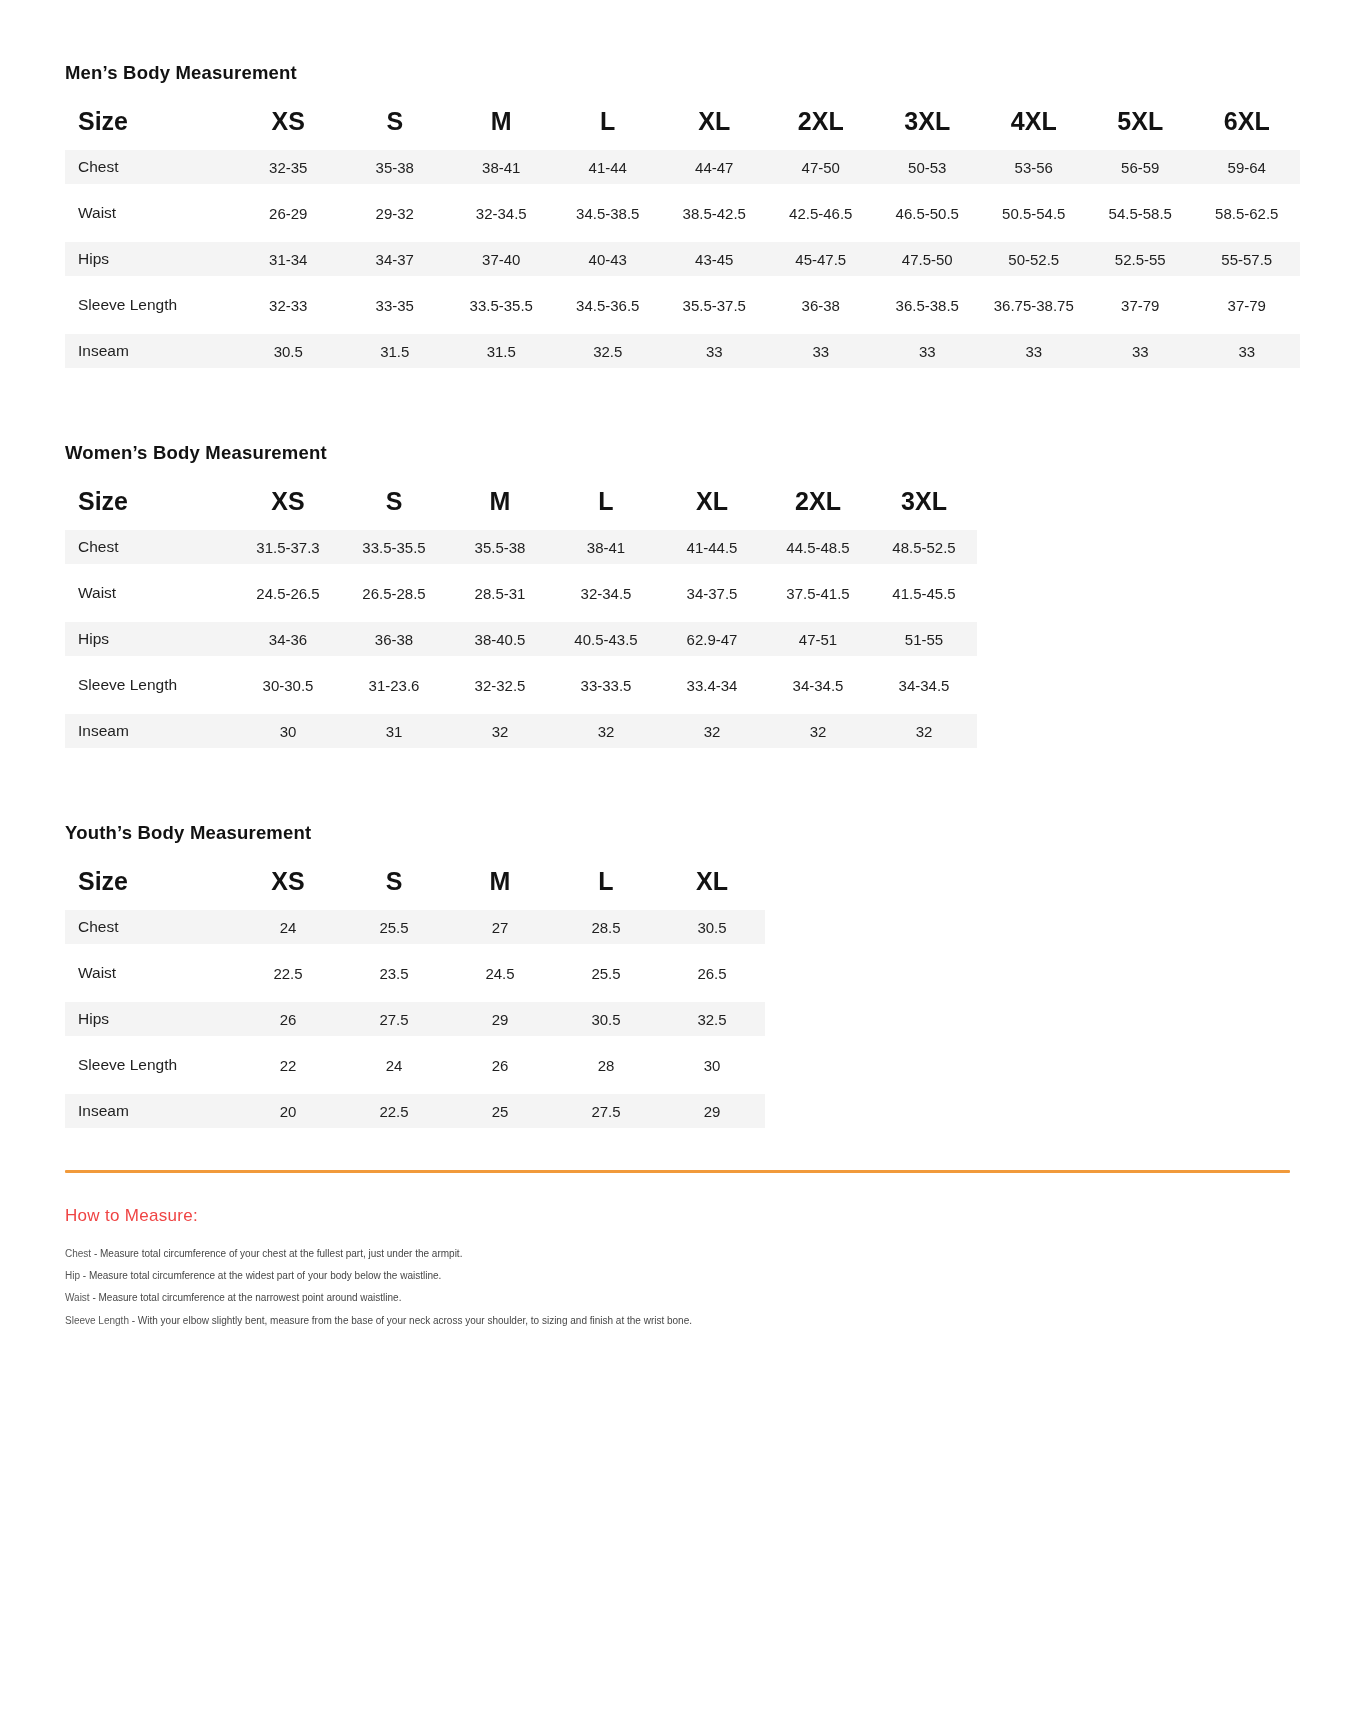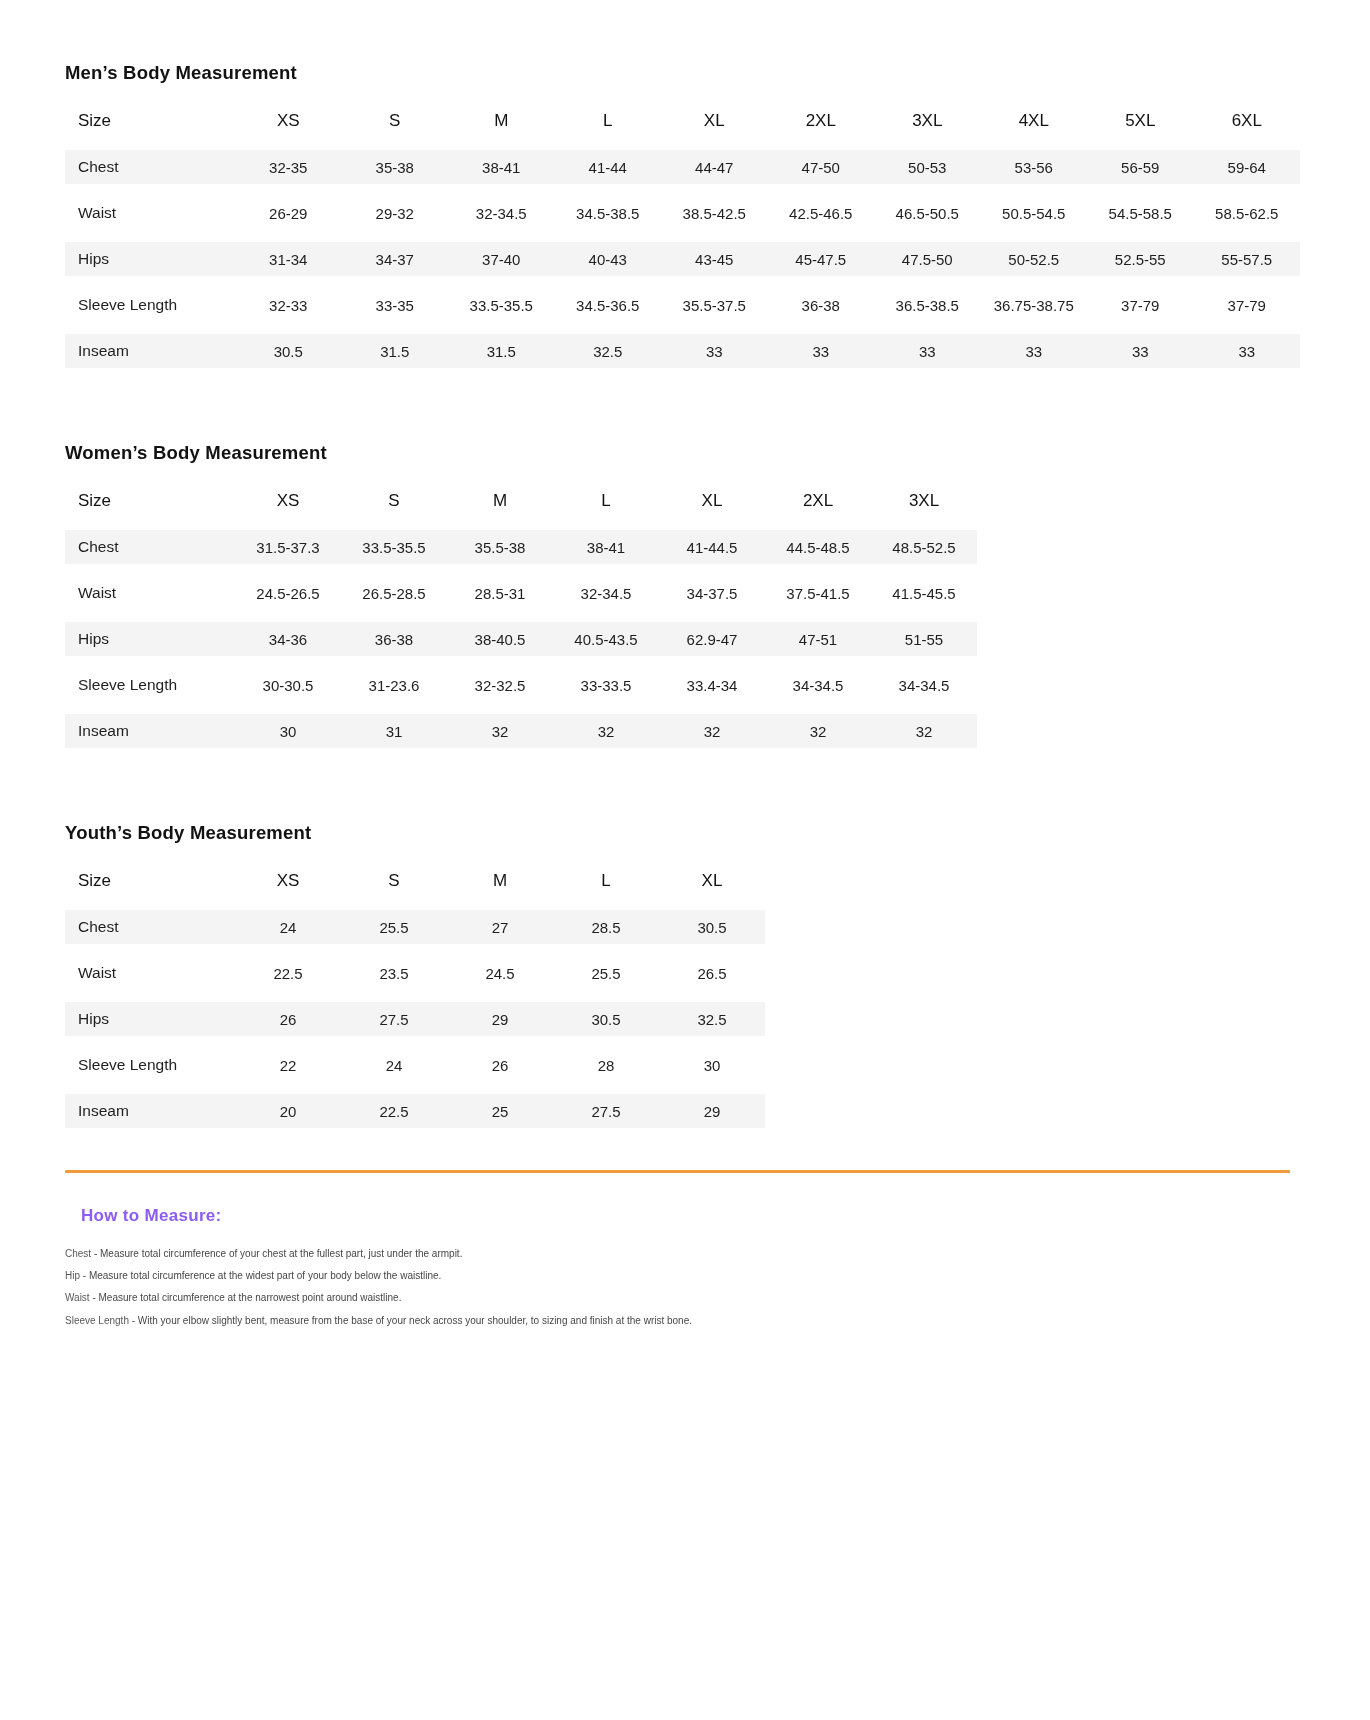--- a/index.html
+++ b/index.html
@@ -47,22 +47,22 @@
     table-layout:fixed;
     margin-top:8px;
   }
   table.men-table{width:1235px;}
   table.women-table{width:912px;}
   table.youth-table{width:700px;}
   .fit-table th:first-child,
   .fit-table td:first-child{width:170px;}
 
   .fit-table thead th{
-    font-size:17px;
-    font-weight:400;
+    font-size:25px;
+    font-weight:700;
     color:#131313;
     text-align:center;
     height:34px;
     padding:0;
     vertical-align:middle;
   }
   .fit-table thead th.size-col{
     text-align:left;
     padding-left:13px;
   }
@@ -84,24 +84,24 @@
   .divider{
     margin-top:30px;
     width:1225px;
     height:3px;
     background:var(--accent);
     border-radius:1px;
   }
 
   .how-to{margin-top:33px;}
   .how-to-title{
-    margin:16px;
+    margin:0;
     font-size:17px;
-    font-weight:700;
-    color:#8b5cf6;
+    font-weight:400;
+    color:#ef4444;
     letter-spacing:0.3px;
   }
   .measure-list{margin-top:21px;}
   .measure-item{
     font-size:10px;
     line-height:1.42;
     color:#474747;
     margin-bottom:8px;
   }
   .measure-label{color:#585858;}

